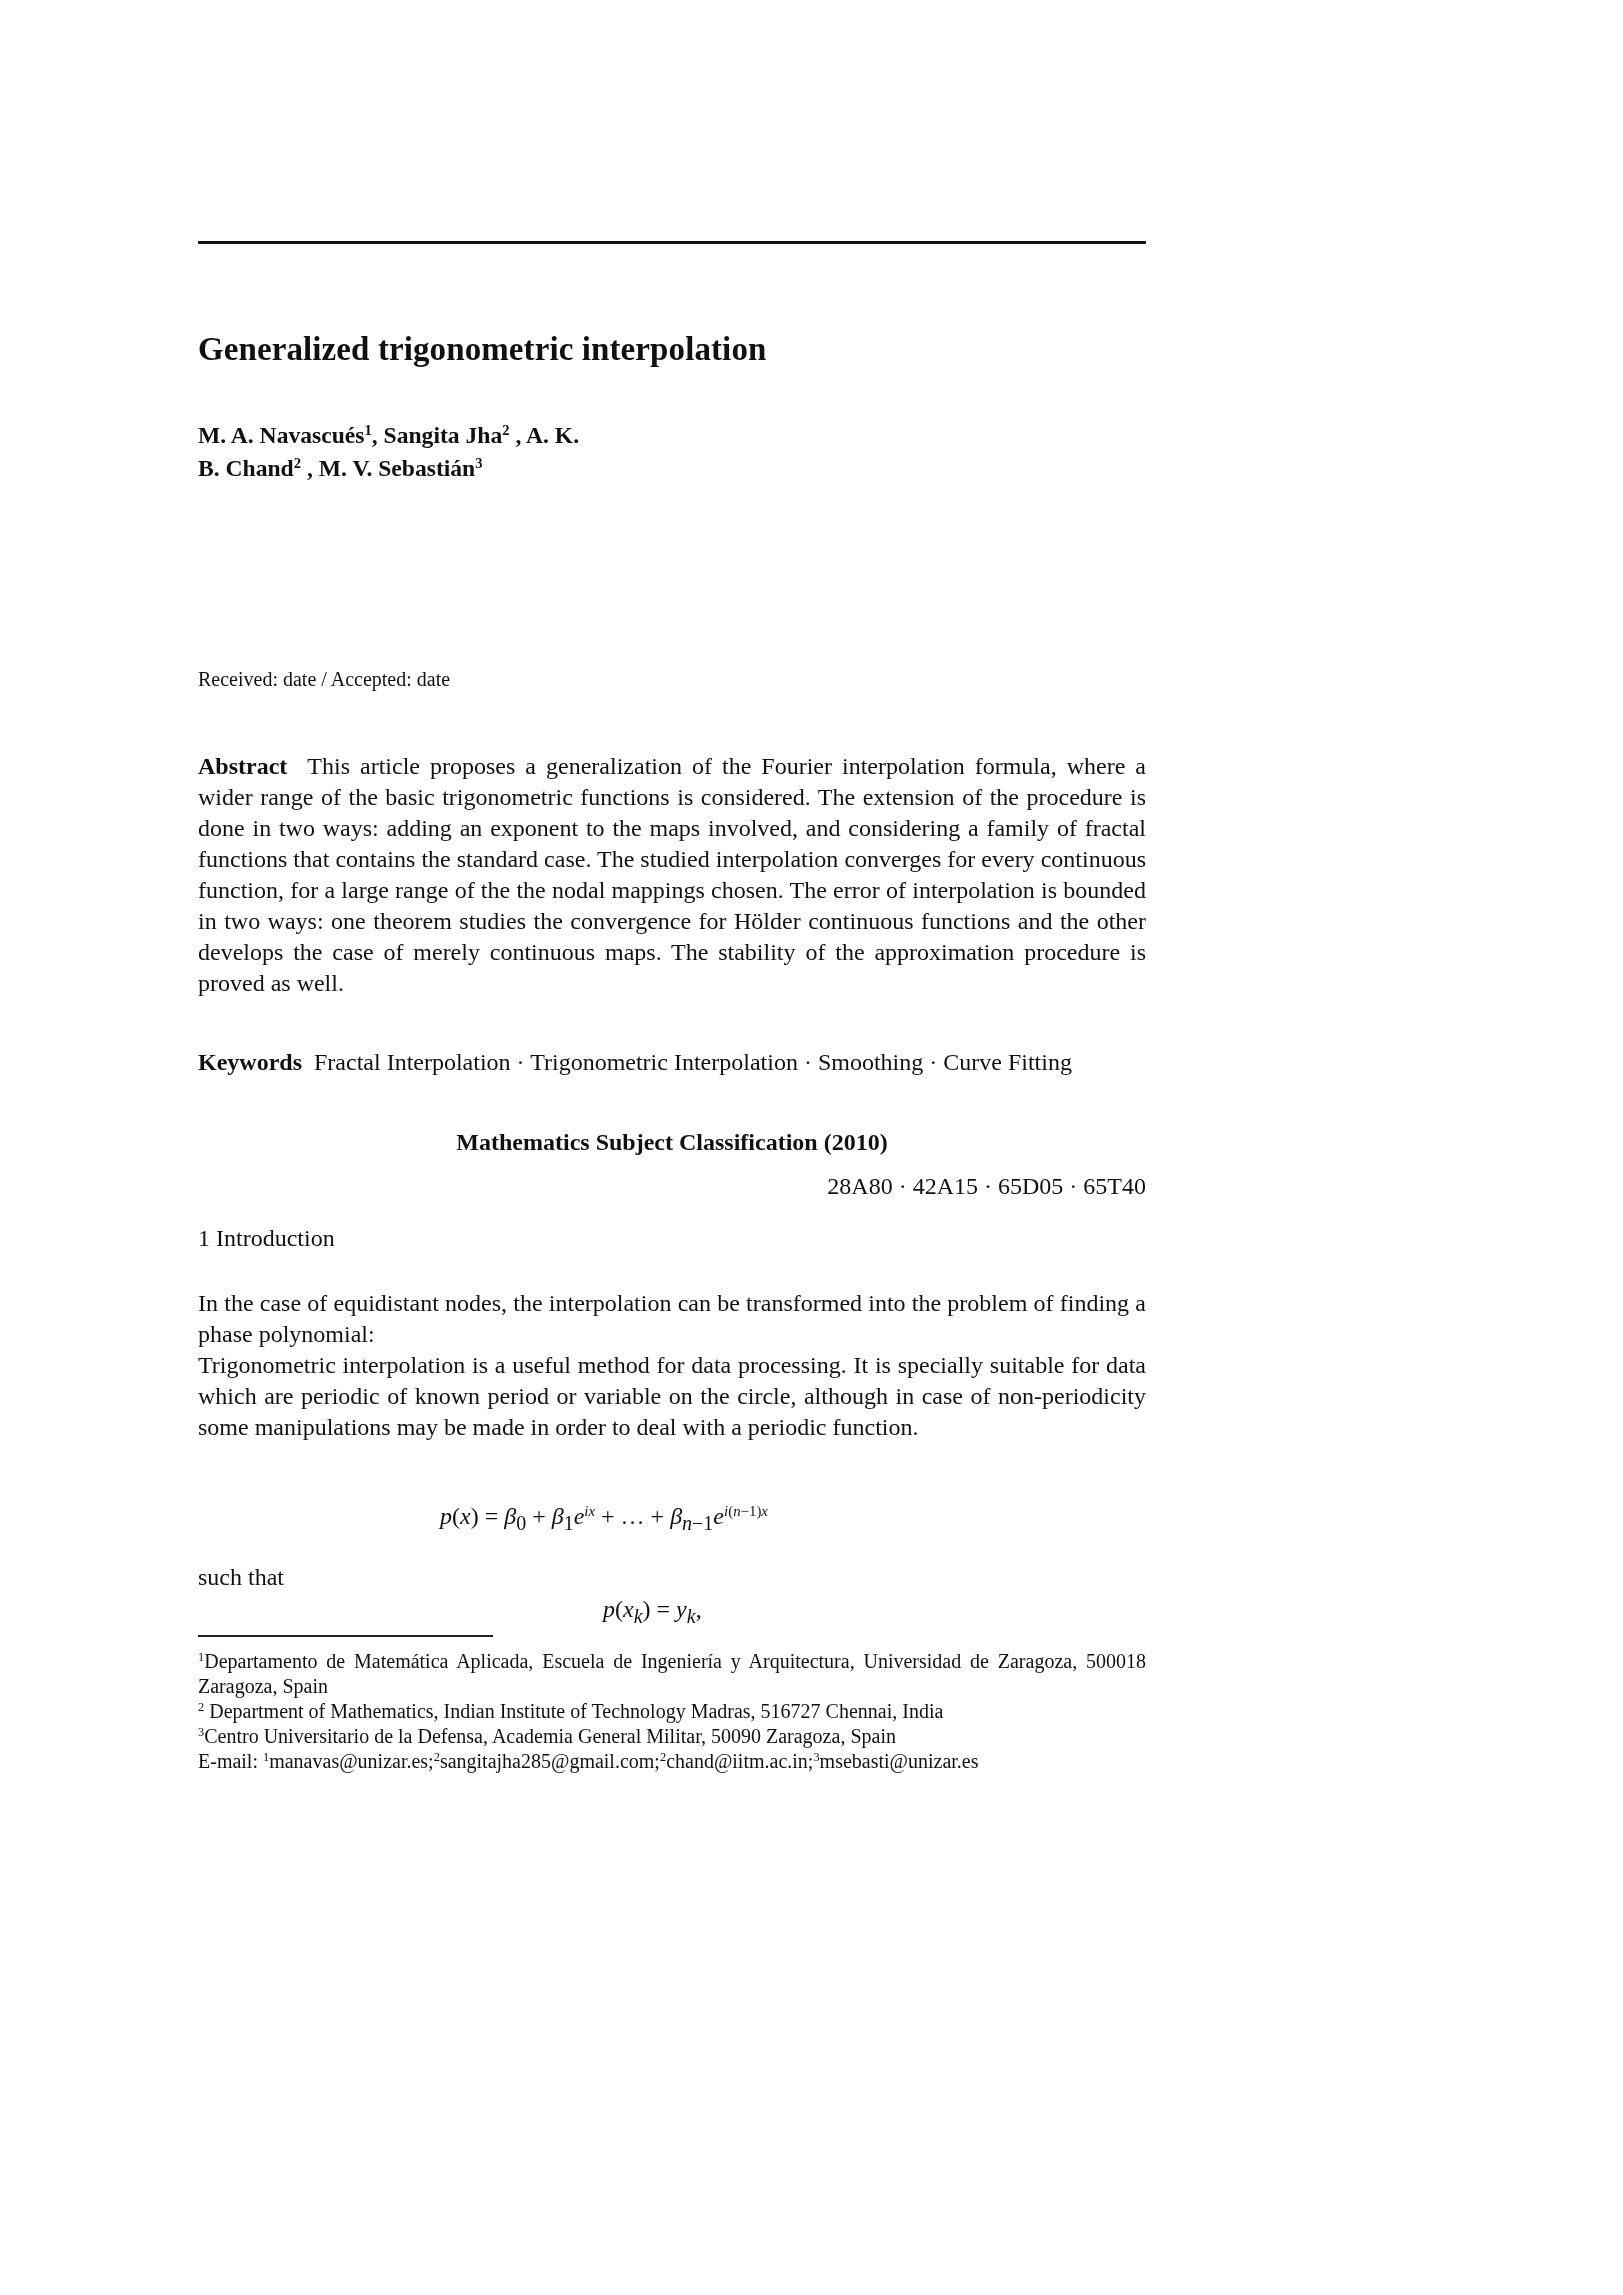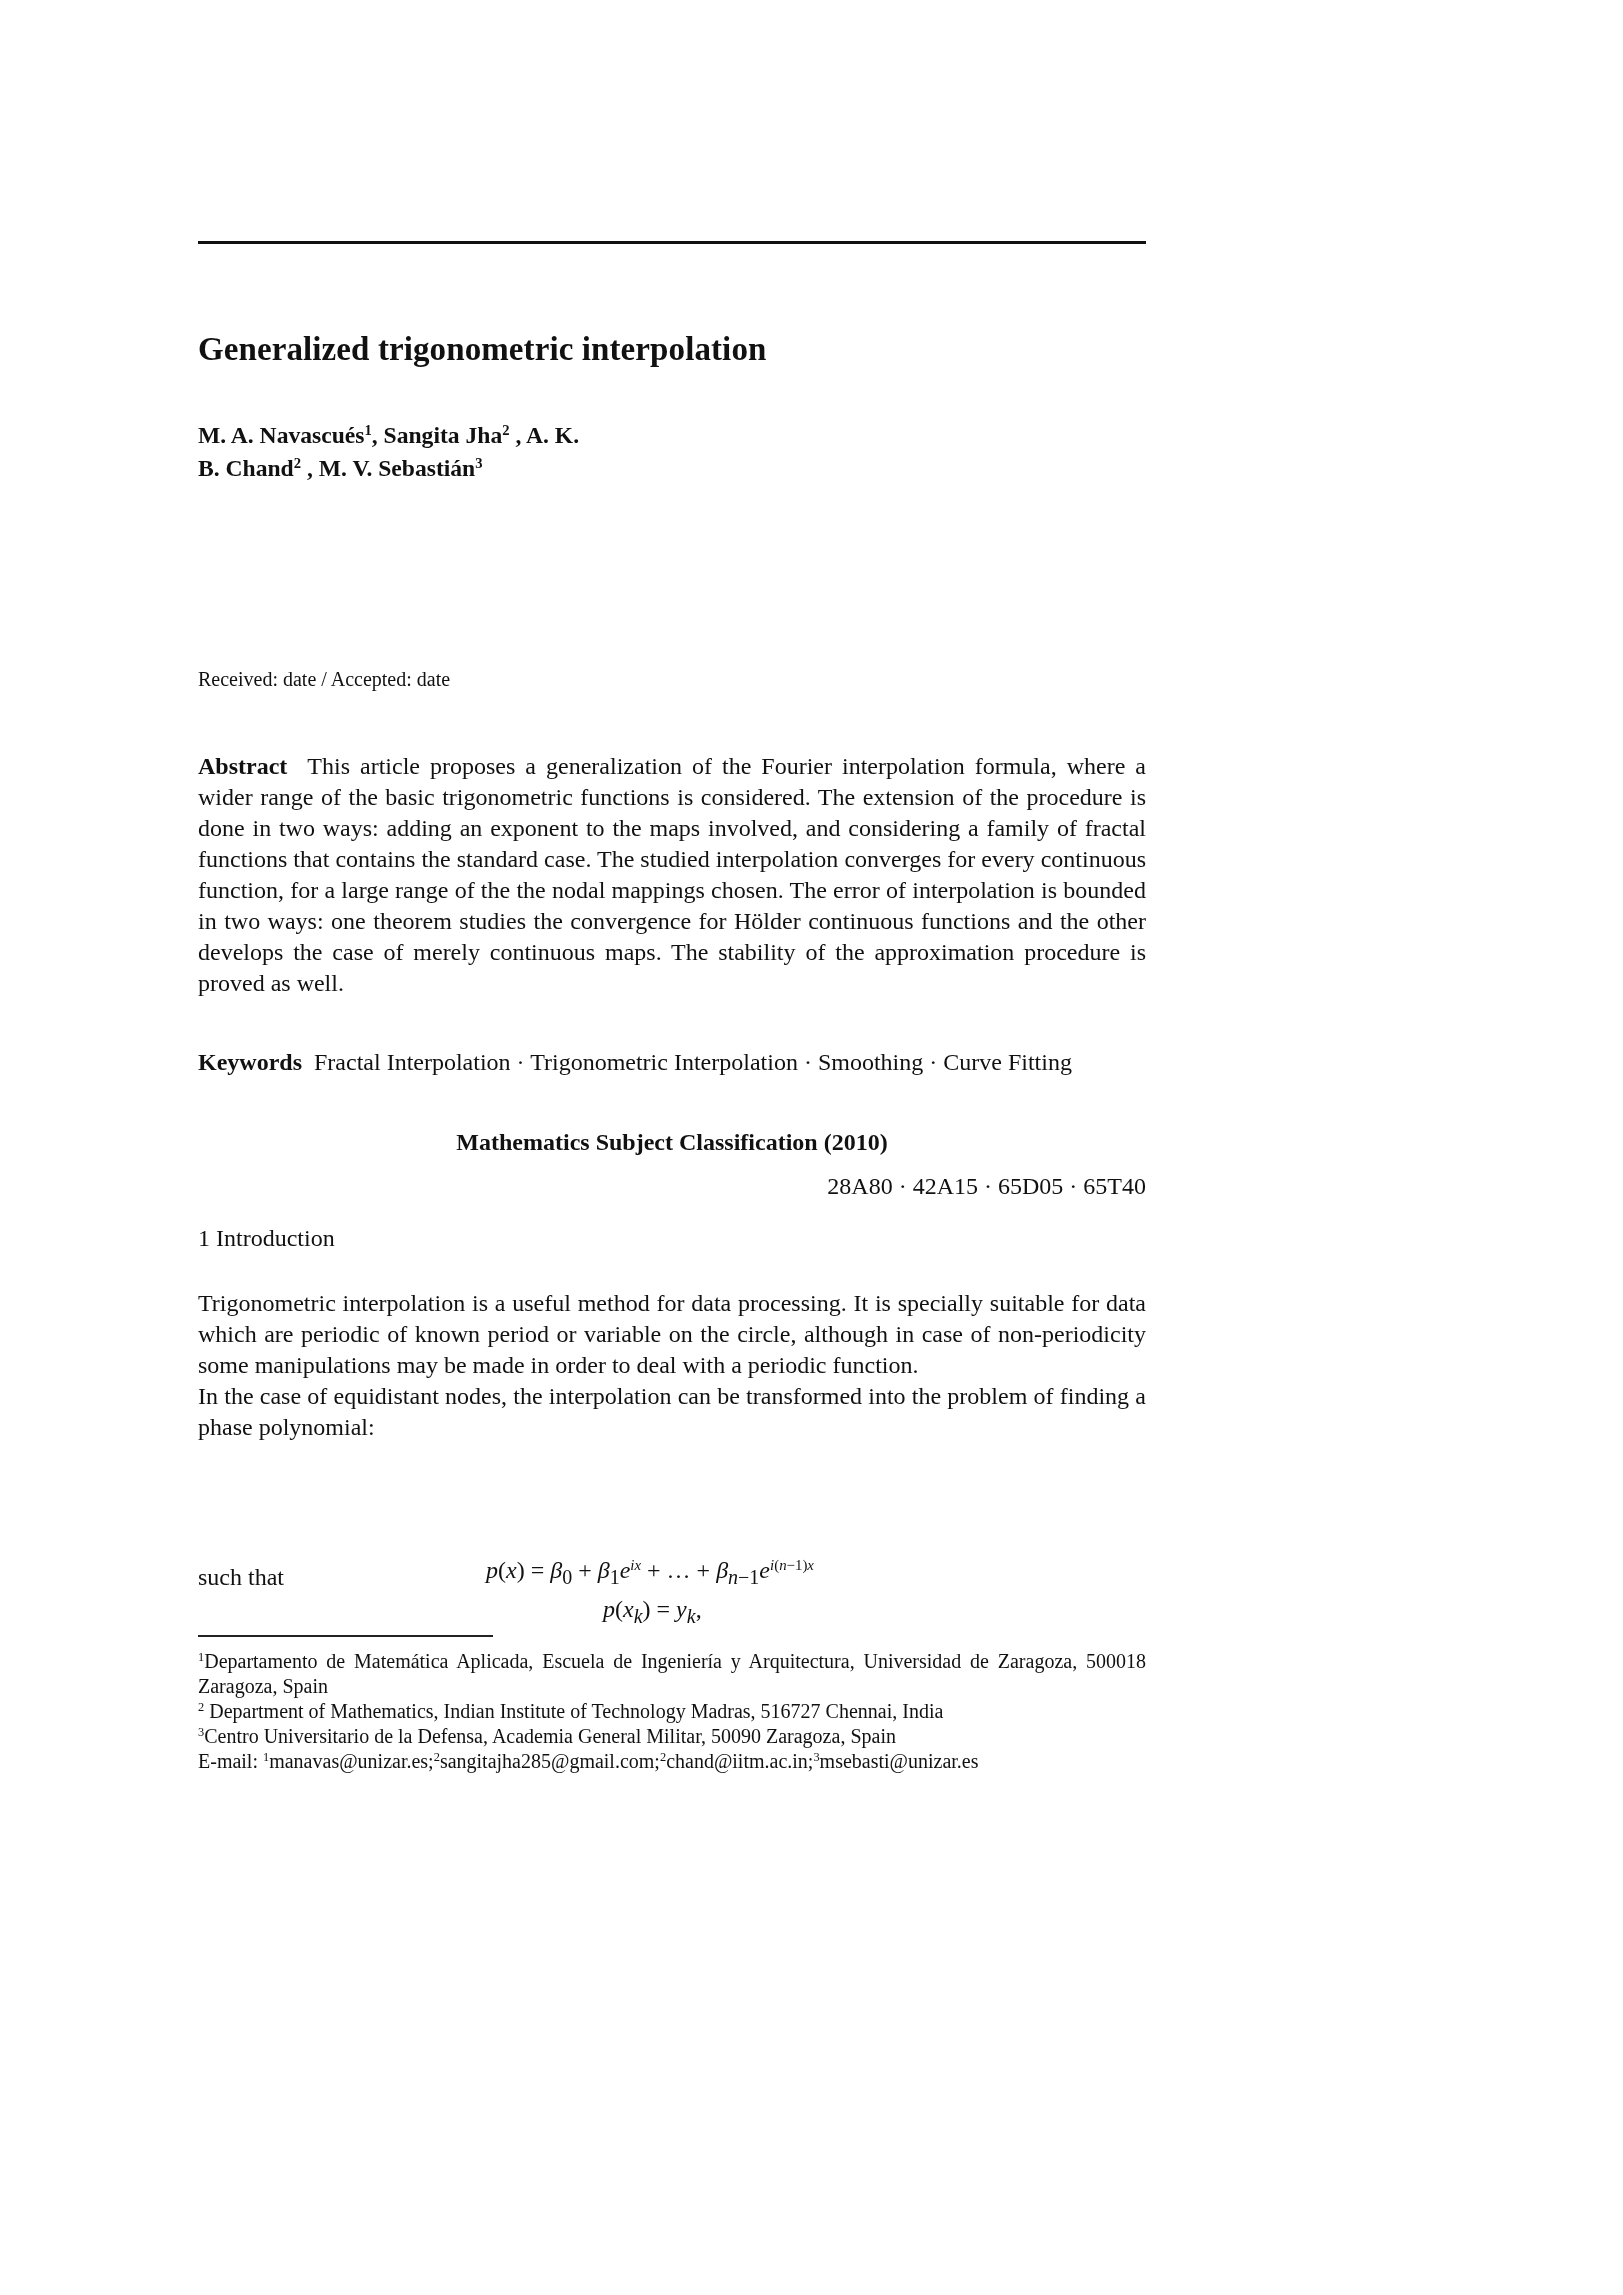--- a/index.html
+++ b/index.html
@@ -12,21 +12,21 @@
   sup { font-size:0.62em; vertical-align:0.55em; line-height:0; }
   .received { left:198px; top:668px; font-size:20px; font-family:"Liberation Serif",serif; white-space:nowrap; }
   .para { left:198px; width:948px; font-family:"Liberation Serif",serif; font-size:24px; line-height:31px; text-align:justify; }
   .abstract { top:751px; }
   .keywords { top:1047px; }
   .msc { top:1127px; white-space:nowrap; text-align:center; }
   .msc .codes { position:absolute; right:0;margin-top:44px; }
   .section { left:198px; top:1225px; font-size:24px; font-family:"Liberation Serif",serif; font-weight:normal; white-space:nowrap; }
   .intro1 { top:1288px; }
   .eq { font-family:"Liberation Serif",serif; font-style:italic; font-size:24px; white-space:nowrap; }
-  .eq1 { left:440px; top:1557px;margin-left:46px; }
+  .eq1 { left:440px; top:1503px; }
   .suchthat { left:198px; top:1564px; font-size:24px; font-family:"Liberation Serif",serif; }
   .eq2 { left:603px; top:1596px; }
   .rule-fn { left:198px; top:1635px; width:295px; height:2px; background:#222; }
   .footnotes { left:198px; top:1649px; width:962px; font-family:"Liberation Serif",serif; font-size:20px; line-height:25px; }
   .footnotes div { white-space:nowrap; }
   .fn1 { white-space:normal !important; width:948px; text-align:justify; }
   .bold { font-weight:bold; }
   .upright { font-style:normal; }
   .email { white-space:nowrap; }
 </style>
@@ -59,22 +59,22 @@
 <div class="abs para msc">
   <span class="bold">Mathematics Subject Classification (2010)</span>
   <span class="codes">28A80 · 42A15 · 65D05 · 65T40</span>
 </div>
 
 <div class="abs section">
   <span>1</span>&nbsp;<span>Introduction</span>
 </div>
 
 <div class="abs para intro1">
+  <div>In the case of equidistant nodes, the interpolation can be transformed into the problem of finding a phase polynomial:</div>
   <div>Trigonometric interpolation is a useful method for data processing. It is specially suitable for data which are periodic of known period or variable on the circle, although in case of non-periodicity some manipulations may be made in order to deal with a periodic function.</div>
-  <div>In the case of equidistant nodes, the interpolation can be transformed into the problem of finding a phase polynomial:</div>
 </div>
 
 <div class="abs eq eq1">
   p<span class="upright">(</span>x<span class="upright">) = </span>β<sub class="upright">0</sub><span class="upright"> + </span>β<sub class="upright">1</sub>e<sup>ix</sup><span class="upright"> + … + </span>β<sub>n<span class="upright">−1</span></sub>e<sup>i<span class="upright">(</span>n<span class="upright">−1)</span>x</sup>
 </div>
 
 <div class="abs suchthat">such that</div>
 
 <div class="abs eq eq2">
   p<span class="upright">(</span>x<sub>k</sub><span class="upright">) = </span>y<sub>k</sub><span class="upright">,</span>

